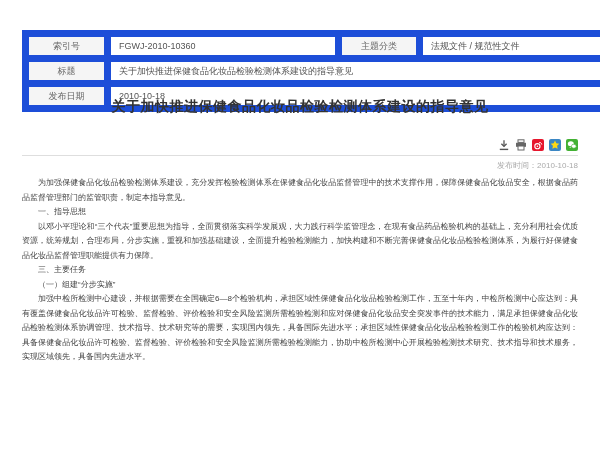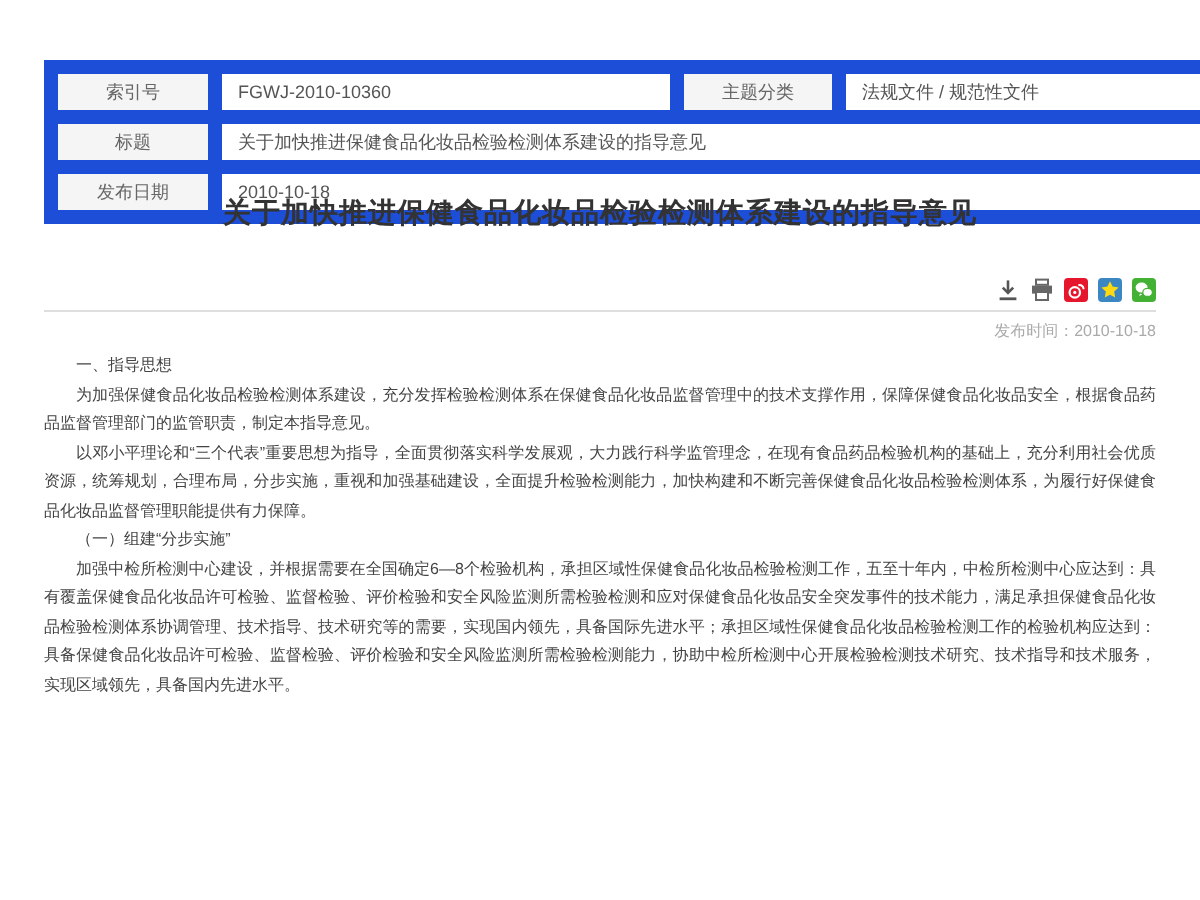--- a/index.html
+++ b/index.html
@@ -104,20 +104,21 @@
         <ellipse cx="6.8" cy="6.2" rx="2.4" ry="2" fill="#fff" stroke="#43b134" stroke-width="0.6"></ellipse>
         <path d="M3 6.8L2.6 8l1.5-.8z" fill="#fff"></path>
       </svg>
     </span>
   </div>
 
   <div class="sep-line"></div>
   <div class="pub-time">发布时间：2010-10-18</div>
 
   <div class="doc-body">
+    <p class="indent">为加强保健食品化妆品检验检测体系建设，充分发挥检验检测体系在保健食品化妆品监督管理中的技术支撑作用，保障保健食品化妆品安全，根据食品药品监督管理部门的监管职责，制定本指导意见。</p>
     <p class="indent">一、指导思想</p>
-    <p class="indent">为加强保健食品化妆品检验检测体系建设，充分发挥检验检测体系在保健食品化妆品监督管理中的技术支撑作用，保障保健食品化妆品安全，根据食品药品监督管理部门的监管职责，制定本指导意见。</p>
     <p class="indent">以邓小平理论和“三个代表”重要思想为指导，全面贯彻落实科学发展观，大力践行科学监管理念，在现有食品药品检验机构的基础上，充分利用社会优质资源，统筹规划，合理布局，分步实施，重视和加强基础建设，全面提升检验检测能力，加快构建和不断完善保健食品化妆品检验检测体系，为履行好保健食品化妆品监督管理职能提供有力保障。</p>
+    <p class="indent">三、主要任务</p>
     <p class="indent">（一）组建“分步实施”</p>
     <p class="indent">加强中检所检测中心建设，并根据需要在全国确定6—8个检验机构，承担区域性保健食品化妆品检验检测工作，五至十年内，中检所检测中心应达到：具有覆盖保健食品化妆品许可检验、监督检验、评价检验和安全风险监测所需检验检测和应对保健食品化妆品安全突发事件的技术能力，满足承担保健食品化妆品检验检测体系协调管理、技术指导、技术研究等的需要，实现国内领先，具备国际先进水平；承担区域性保健食品化妆品检验检测工作的检验机构应达到：具备保健食品化妆品许可检验、监督检验、评价检验和安全风险监测所需检验检测能力，协助中检所检测中心开展检验检测技术研究、技术指导和技术服务，实现区域领先，具备国内先进水平。</p>
   </div>
 
 </div>
 
 </body></html>

